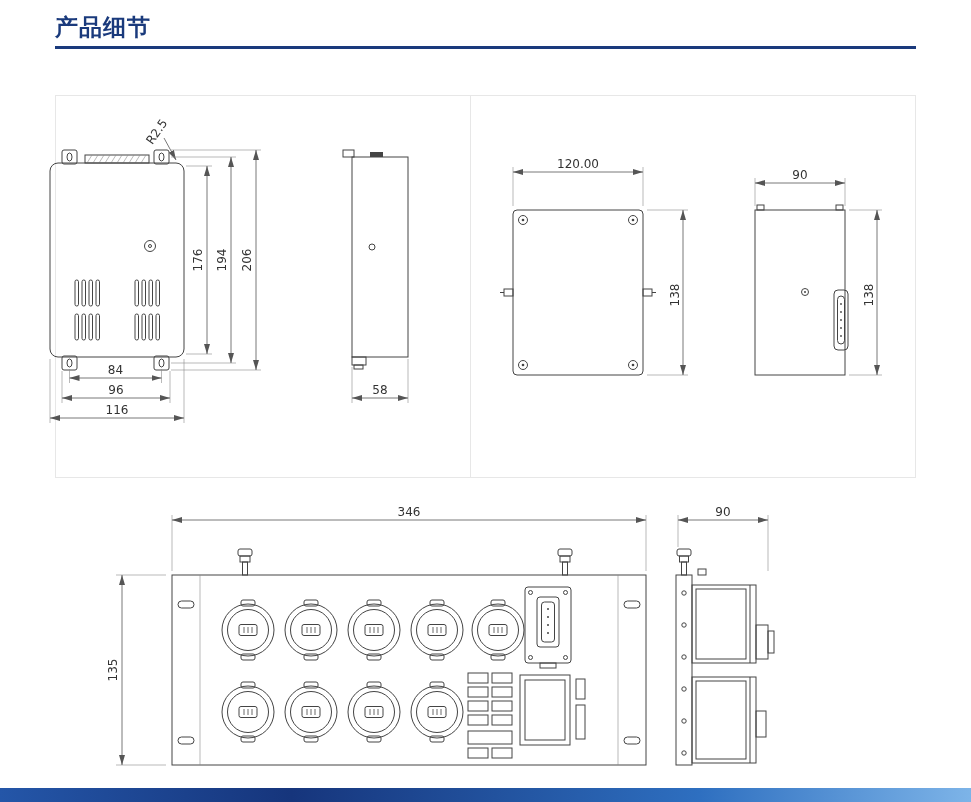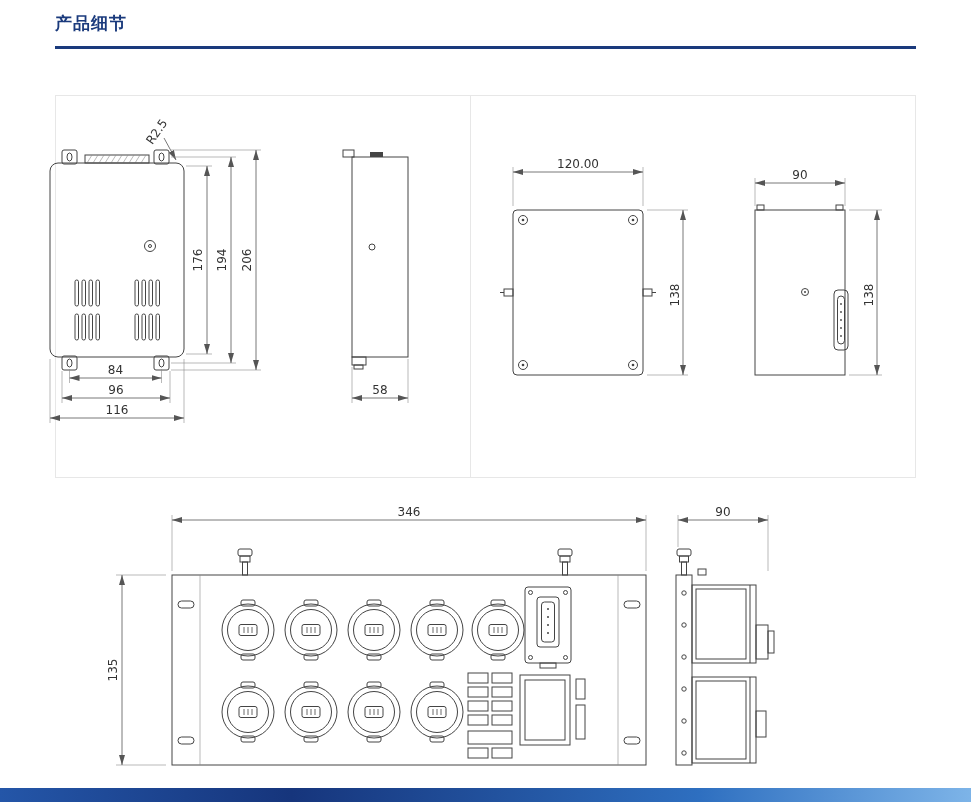--- a/index.html
+++ b/index.html
@@ -1,19 +1,19 @@
 <!DOCTYPE html>
 <html><head>
 <meta charset="utf-8">
 <style>
   * { margin:0; padding:0; box-sizing:border-box; }
   html,body { width:971px; height:802px; }
   body { position:relative; background:#ffffff; font-family:"Liberation Sans", sans-serif; overflow:hidden; }
 
-  .page-title { position:absolute; left:55px; top:12px; font-size:17px; font-weight:bold; color:#1a3a7c; letter-spacing:1px; }
+  .page-title { position:absolute; left:55px; top:12px; font-size:23px; font-weight:bold; color:#1a3a7c; letter-spacing:1px; }
   .title-underline { position:absolute; left:55px; top:46px; width:861px; height:3px; background:#1a3a7c; }
 
   .upper-section { position:absolute; left:55px; top:95px; width:861px; height:383px; border:1px solid #e7e7e7; }
   .v-divider { position:absolute; left:470px; top:96px; width:1px; height:381px; background:#e7e7e7; }
 
   svg.draw { position:absolute; fill:none; stroke:#444; stroke-width:1; }
   #svgA { left:40px;  top:100px; }
   #svgB { left:330px; top:100px; }
   #svgC { left:490px; top:140px; }
   #svgD { left:720px; top:140px; }

